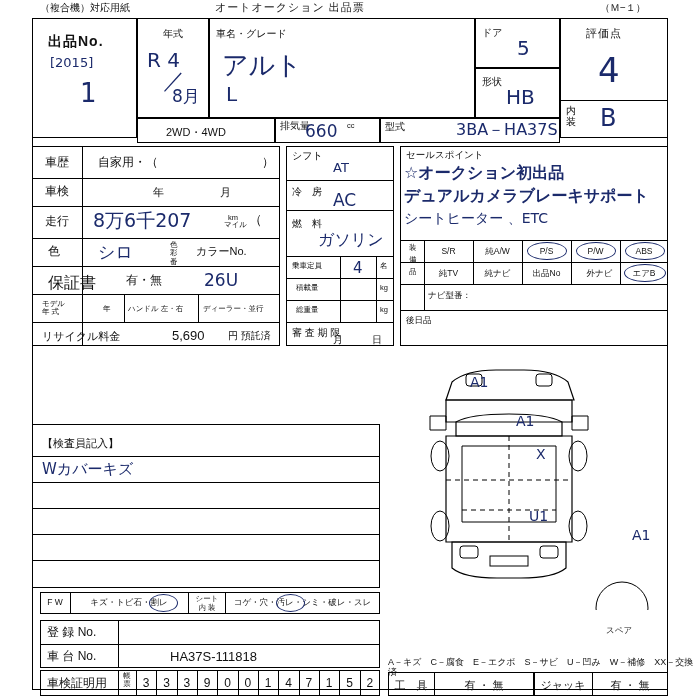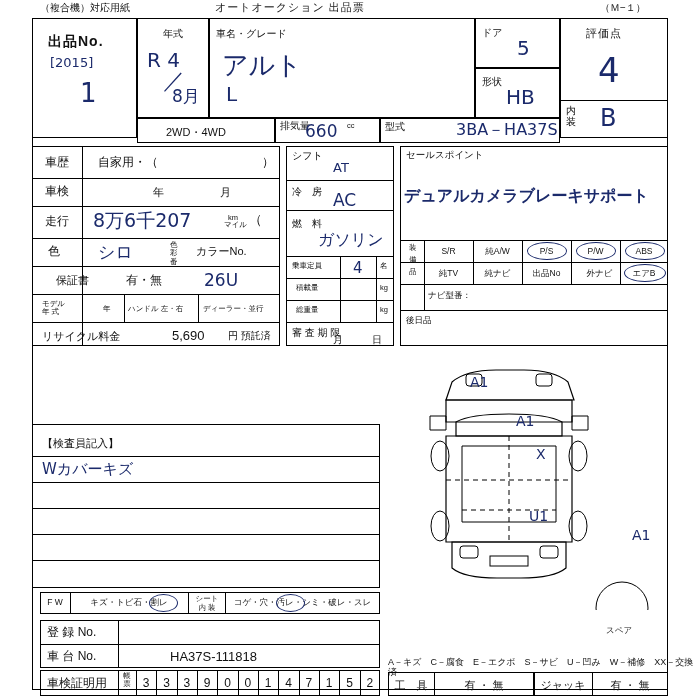--- a/index.html
+++ b/index.html
@@ -122,21 +122,21 @@
   <div class="hand" style="left:93px;top:208px;font-size:19px;">8万6千207</div>
   <div class="lbl-xs" style="left:228px;top:214px;">km</div>
   <div class="lbl-xs" style="left:224px;top:221px;">マイル</div>
   <div class="lbl" style="left:249px;top:213px;font-size:13px;">（</div>
 
   <div class="lbl" style="left:48px;top:245px;font-size:12px;">色</div>
   <div class="hand" style="left:98px;top:241px;font-size:17px;">シロ</div>
   <div class="lbl-xs" style="left:170px;top:241px;">色<br>彩<br>番</div>
   <div class="lbl" style="left:196px;top:245px;font-size:11px;">カラーNo.</div>
 
-  <div class="lbl" style="left:56px;top:274px;font-size:11px;">保証書</div>
+  <div class="lbl" style="left:48px;top:274px;font-size:16px;">保証書</div>
   <div class="lbl" style="left:126px;top:274px;font-size:12px;">有・無</div>
   <div class="hand" style="left:204px;top:270px;font-size:17px;">26U</div>
 
   <div class="lbl-xs" style="left:42px;top:300px;">モデル<br>年 式</div>
   <div class="lbl-xs" style="left:103px;top:305px;">年</div>
   <div class="lbl-xs" style="left:128px;top:305px;">ハンドル 左・右</div>
   <div class="lbl-xs" style="left:203px;top:305px;">ディーラー・並行</div>
   <div class="vline" style="left:124px;top:294px;height:28px;"></div>
   <div class="vline" style="left:198px;top:294px;height:28px;"></div>
 
@@ -175,21 +175,23 @@
   <div class="lbl" style="left:372px;top:334px;font-size:10px;">日</div>
 
   <div class="bx" style="left:400px;top:146px;width:268px;height:200px;"></div>
   <div class="hline" style="left:400px;top:240px;width:268px;"></div>
   <div class="hline" style="left:400px;top:262px;width:268px;"></div>
   <div class="hline" style="left:400px;top:284px;width:268px;"></div>
   <div class="hline" style="left:400px;top:310px;width:268px;"></div>
   <div class="vline" style="left:424px;top:240px;height:70px;"></div>
 
   <div class="lbl" style="left:406px;top:150px;font-size:9.5px;">セールスポイント</div>
+  <div class="hand" style="left:404px;top:163px;font-size:16px;font-weight:bold;">☆オークション初出品</div>
   <div class="hand" style="left:404px;top:186px;font-size:16px;font-weight:bold;">デュアルカメラブレーキサポート</div>
+  <div class="hand" style="left:404px;top:210px;font-size:14px;">シートヒーター 、ETC</div>
 
   <div class="lbl-xs" style="left:409px;top:244px;">装</div>
   <div class="lbl-xs" style="left:409px;top:256px;">備</div>
   <div class="lbl-xs" style="left:409px;top:268px;">品</div>
 
   <div class="vline" style="left:473px;top:240px;height:44px;"></div>
   <div class="vline" style="left:522px;top:240px;height:44px;"></div>
   <div class="vline" style="left:571px;top:240px;height:44px;"></div>
   <div class="vline" style="left:620px;top:240px;height:44px;"></div>
 

